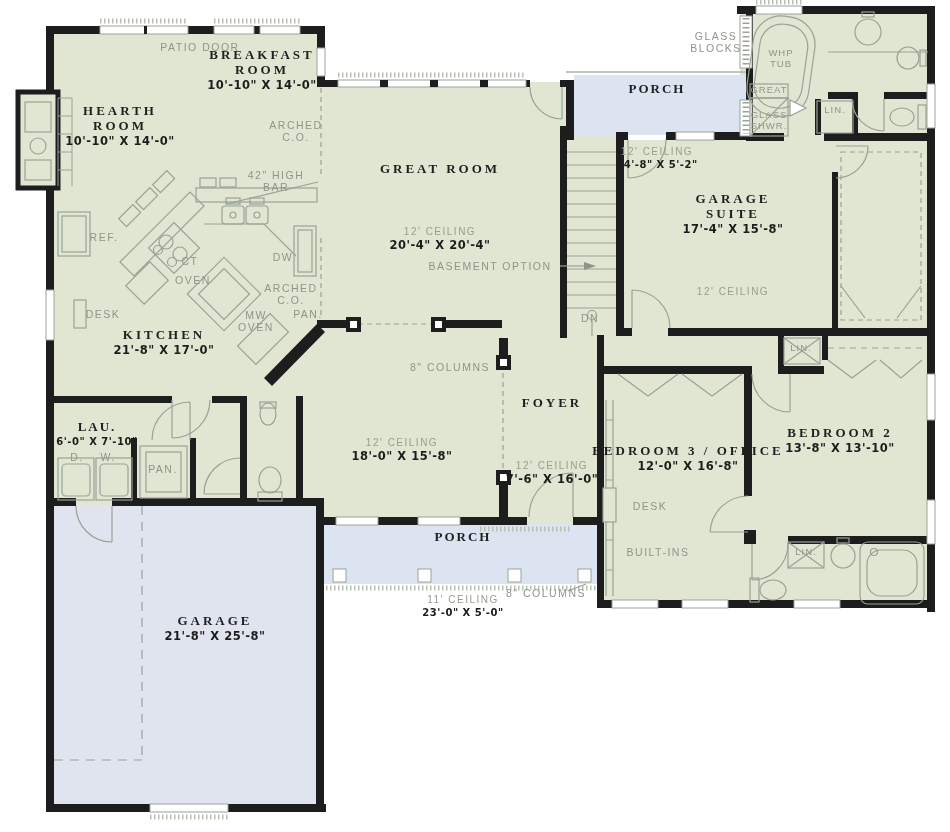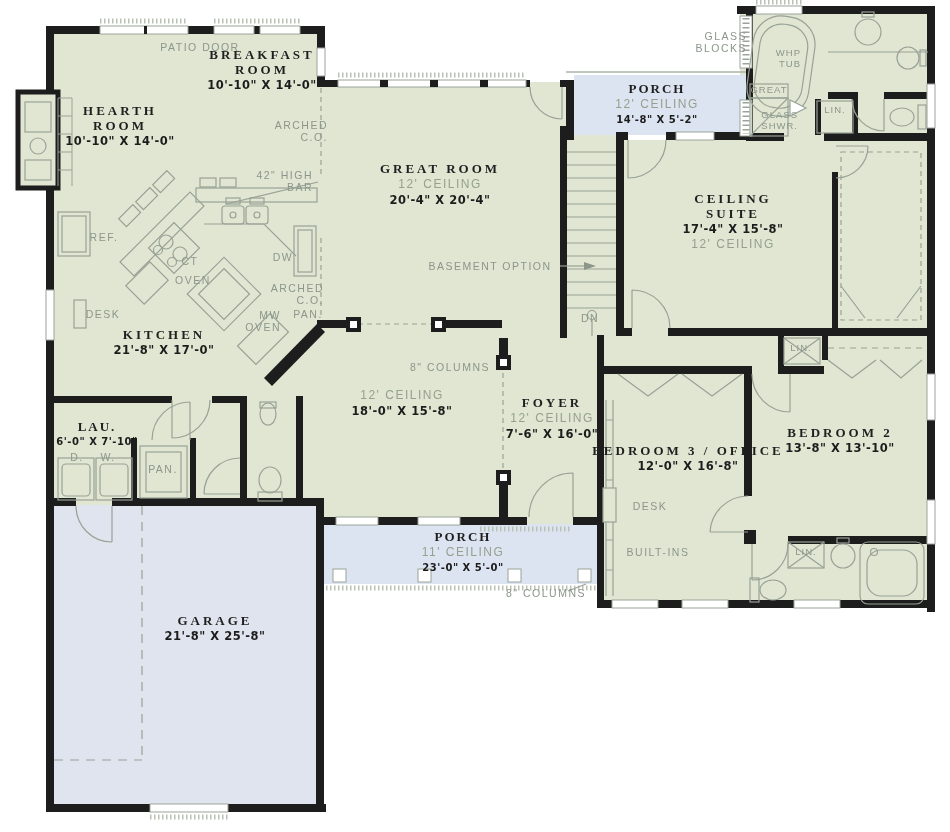--- a/index.html
+++ b/index.html
@@ -1,27 +1,27 @@
 <!DOCTYPE html>
 <html><head>
 <meta charset="utf-8">
 <style>
   html,body{margin:0;padding:0;background:#ffffff;}
   #stage{position:relative;width:950px;height:832px;background:#ffffff;overflow:hidden;
          font-family:"Liberation Sans",sans-serif;}
   #drawing{position:absolute;left:0;top:0;}
-  .lbl{position:absolute;transform:translateX(-50%);text-align:right;
+  .lbl{position:absolute;transform:translateX(-50%);text-align:center;
        color:#8c968a;font-size:10.5px;letter-spacing:1.5px;line-height:1.15;
        white-space:nowrap;font-family:"Liberation Sans",sans-serif;}
   .lbl.wrap{white-space:normal;}
   .lbl.tiny{font-size:9.5px;letter-spacing:1px;}
   .room{position:absolute;transform:translateX(-50%);text-align:center;}
   .room .nm{display:block;font-family:"Liberation Serif",serif;font-weight:bold;
             font-size:13px;letter-spacing:3px;color:#1f1f1f;line-height:1.15;}
-  .room .cl{display:block;font-size:12px;letter-spacing:1.5px;color:#95a08f;line-height:1.3;}
+  .room .cl{display:block;font-size:10px;letter-spacing:1.5px;color:#95a08f;line-height:1.3;margin-top:48px;}
   .room .dm{display:block;font-family:"DejaVu Sans",sans-serif;font-weight:bold;
             font-size:11.5px;letter-spacing:0.5px;color:#1c1c1c;line-height:1.35;}
   .room.sm .nm{font-size:13px;letter-spacing:2px;}
   .room.sm .dm{font-size:10px;}
   .room span:empty{display:none;}
 </style>
 </head>
 <body>
 
 <div id="stage">
@@ -287,21 +287,21 @@
   <span class="nm">GREAT ROOM</span>
   <span class="cl">12' CEILING</span>
   <span class="dm">20'-4" X 20'-4"</span>
 </div>
 <div class="room sm" style="left:657px;top:82px;width:150px">
   <span class="nm">PORCH</span>
   <span class="cl">12' CEILING</span>
   <span class="dm">14'-8" X 5'-2"</span>
 </div>
 <div class="room" style="left:733px;top:192px;width:125px">
-  <span class="nm">CEILING SUITE</span>
+  <span class="nm">GARAGE SUITE</span>
   <span class="dm">17'-4" X 15'-8"</span>
   <span class="cl">12' CEILING</span>
 </div>
 <div class="room" style="left:164px;top:328px;width:160px">
   <span class="nm">KITCHEN</span>
   <span class="dm">21'-8" X 17'-0"</span>
 </div>
 <div class="room" style="left:402px;top:388px;width:115px">
   <span class="cl">12' CEILING</span>
   <span class="dm">18'-0" X 15'-8"</span>

